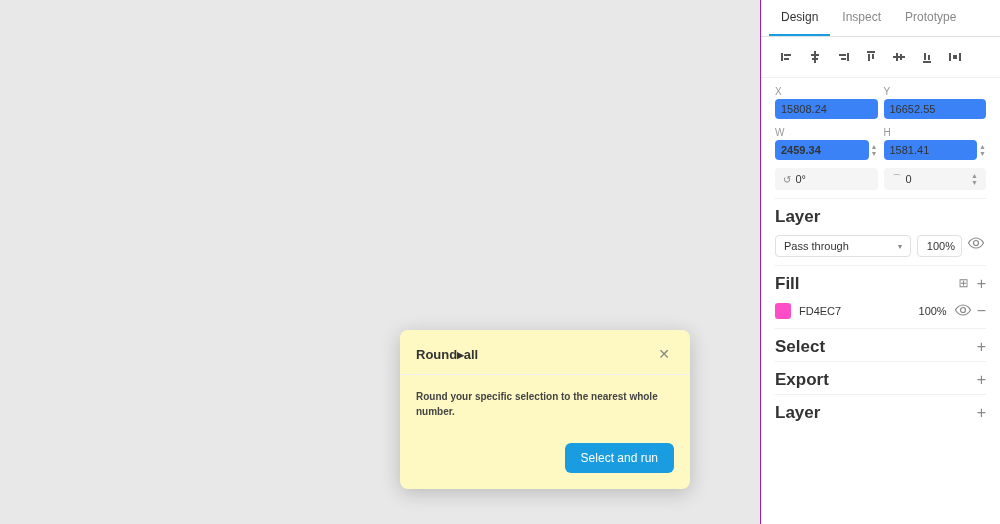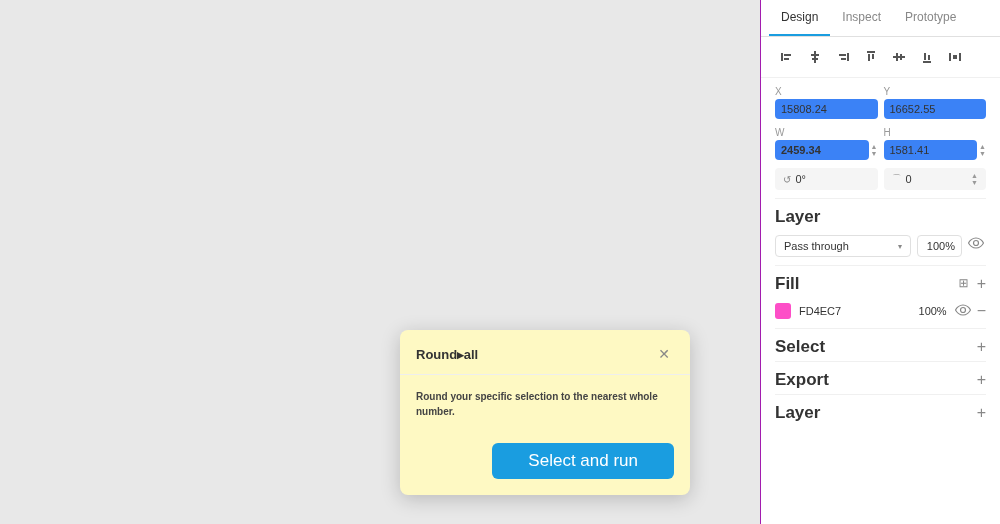--- a/index.html
+++ b/index.html
@@ -121,26 +121,26 @@
       padding: 8px 24px;
       border: 1.5px solid #ccc;
       border-radius: 6px;
       background: white;
       font-size: 13px;
       cursor: pointer;
       color: #333;
     }
 
     .btn-select-run {
-      padding: 8px 36px;
+      padding: 8px 16px;
       border: none;
       border-radius: 6px;
       background: #1a9de0;
       color: white;
-      font-size: 17px;
+      font-size: 12px;
       cursor: pointer;
       font-weight: 500;
     }
 
     
     .right-panel {
       width: 240px;
       background: white;
       border-left: 1px solid #a21caf;
       display: flex;

